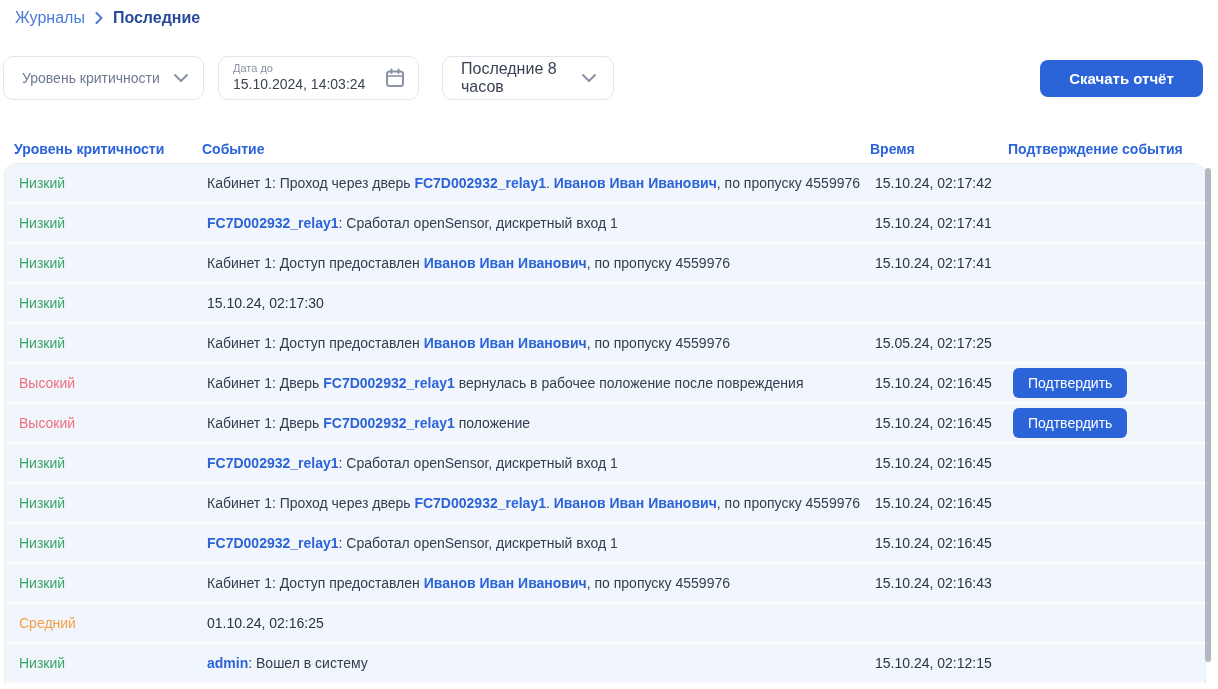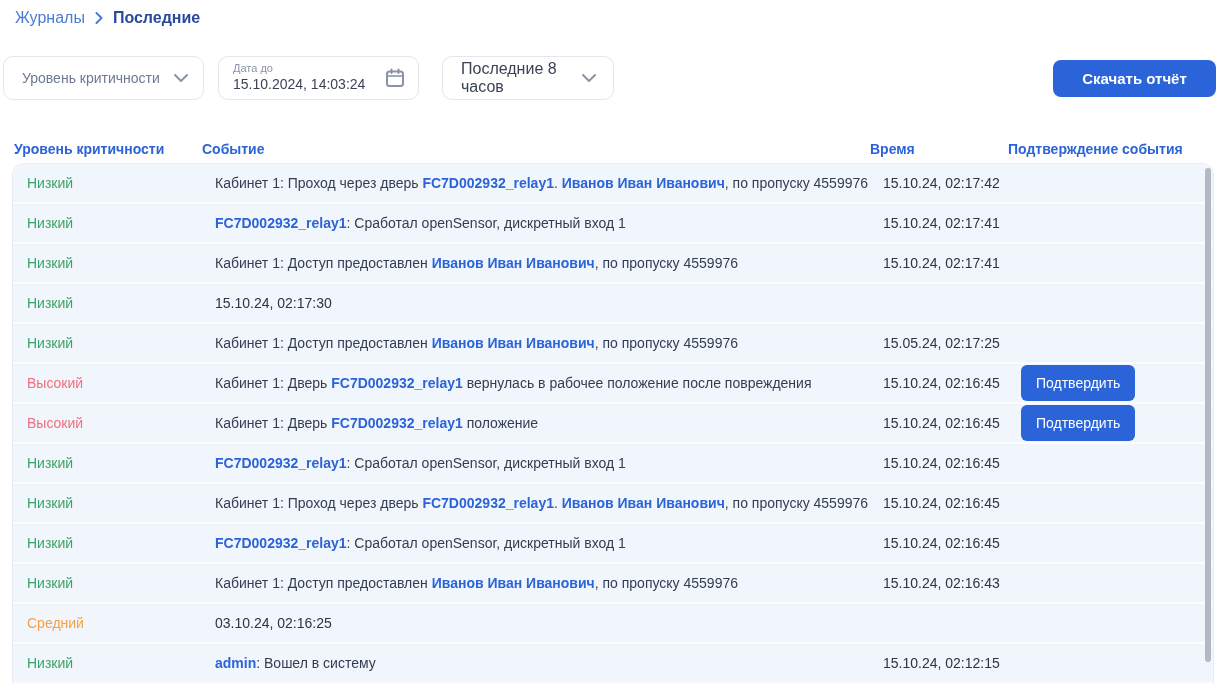--- a/index.html
+++ b/index.html
@@ -21,50 +21,50 @@
   .select-box { width: 201px; padding: 0 14px 0 18px; justify-content: space-between; margin-right: 14px; }
   .select-box .select-label { color: #6e7891; font-size: 14px; white-space: nowrap; }
   .date-box { width: 201px; padding: 0 12px 0 14px; justify-content: space-between; margin-right: 11px; }
   .date-col { display: flex; flex-direction: column; justify-content: center; line-height: 1.25; }
   .date-label { font-size: 11px; color: #8a93a6; }
   .date-value { font-size: 14px; color: #3a4354; }
   .period-box { width: 172px; padding: 0 16px 0 18px; justify-content: space-between; margin-left: 12px; }
   .icon { flex: 0 0 auto; display: inline-flex; align-items: center; justify-content: center; }
 
   .download-btn {
-    margin-left: auto; margin-right: 2px;
+    margin-left: auto; margin-right: 15px;
     width: 163px; height: 37px; border: none; border-radius: 8px;
     background: #2b63d9; color: #ffffff; font-size: 15px; font-weight: 600;
     font-family: inherit; cursor: pointer;
   }
 
   
   .table-header {
     display: grid; grid-template-columns: 188px 668px 138px 1fr;
     padding-left: 14px; margin-top: 35px; height: 28px; align-items: center;
   }
   .table-header .th { color: #2b63d9; font-size: 14px; font-weight: 700; }
 
   .table-body {
-    width: 1202px; margin-left: 12px;
+    width: 1202px; margin-left: 4px;
     border: 1px solid #e9edf3; border-bottom: none;
     border-radius: 12px 12px 0 0; overflow: hidden; background: #fbfcfe;
   }
   .row {
     display: grid; grid-template-columns: 188px 668px 138px 1fr;
     padding-left: 14px; height: 40px; align-items: center;
     background: #f1f6fc; border-bottom: 2px solid #fbfcfe;
   }
   .severity { font-size: 14px; }
   .event-text { font-size: 14px; color: #333d4f; white-space: nowrap; }
   .evt-link { color: #2b63d9; font-weight: 700; cursor: pointer; }
   .time { font-size: 14px; color: #2a3443; }
   .confirm-cell { display: flex; align-items: center; }
   .confirm-btn {
-    height: 36px; padding: 0 15px; border: none; border-radius: 6px;
+    height: 30px; padding: 0 15px; border: none; border-radius: 6px;
     background: #2b63d9; color: #fff; font-size: 14px; font-family: inherit; cursor: pointer;
   }
 
   
   .scroll-thumb {
     position: absolute; right: 7px; top: 168px; width: 6px; height: 494px;
     background: #b3b9c3; border-radius: 3px;
   }
 </style>
 </head>
@@ -201,21 +201,21 @@
 
   <div class="row">
     <span class="severity" style="color: rgb(58, 164, 102);">Низкий</span>
     <span class="event-text"><span>Кабинет 1: Доступ предоставлен </span><span class="evt-link">Иванов Иван Иванович</span><span>, по пропуску 4559976</span></span>
     <span class="time">15.10.24, 02:16:43</span>
     <span class="confirm-cell"></span>
   </div>
 
   <div class="row">
     <span class="severity" style="color: rgb(245, 160, 74);">Средний</span>
-    <span class="time">03.10.24, 02:16:25</span>
+    <span class="time">01.10.24, 02:16:25</span>
     <span class="confirm-cell"></span>
   </div>
 
   <div class="row">
     <span class="severity" style="color: rgb(58, 164, 102);">Низкий</span>
     <span class="event-text"><span class="evt-link">admin</span><span>: Вошел в систему</span></span>
     <span class="time">15.10.24, 02:12:15</span>
     <span class="confirm-cell"></span>
   </div>
 </div>

